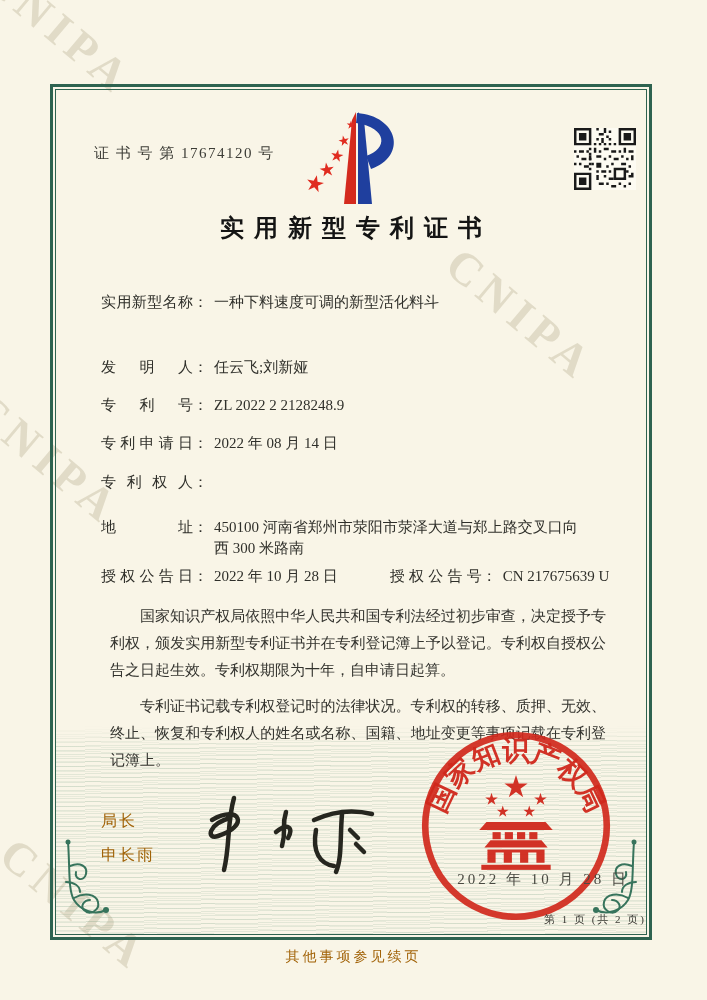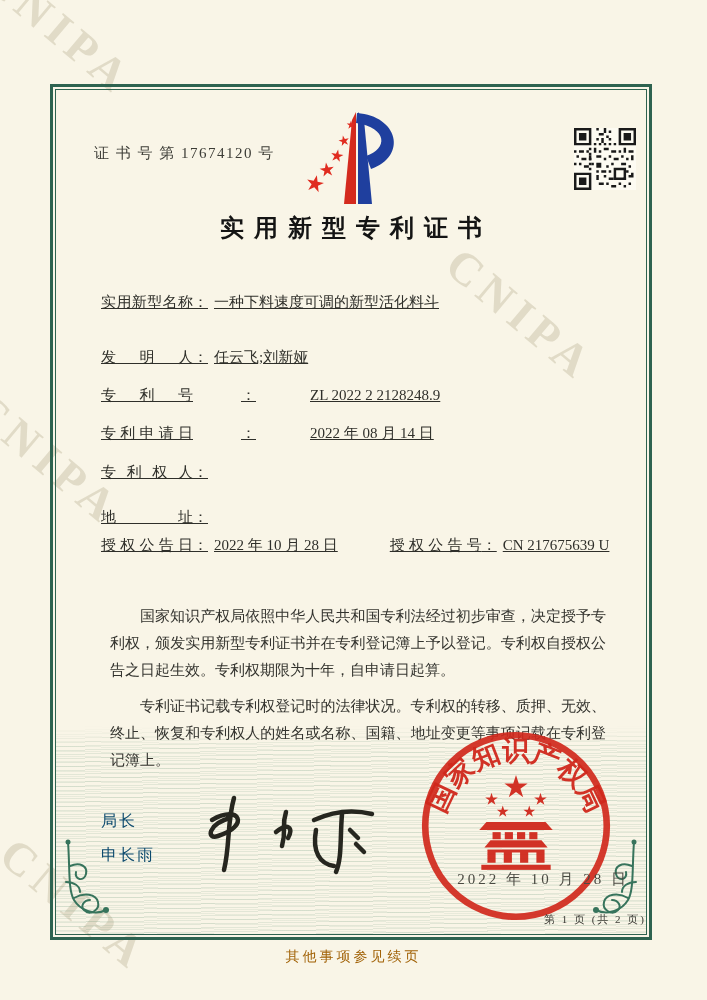--- a/index.html
+++ b/index.html
@@ -33,30 +33,30 @@
   }
   .cert-no{position:absolute;left:38px;top:26px;font-size:15px;letter-spacing:1.5px;color:#3c3c36;margin-top:28px;}
   .logo{position:absolute;left:238px;top:18px;width:130px;height:100px;}
   .qr{position:absolute;left:518px;top:38px;width:62px;height:62px;}
   .cert-title{
     position:absolute;left:0;right:0;top:122px;text-align:center;
     font-size:24px;font-weight:bold;letter-spacing:10px;padding-left:10px;
     color:#141414;
   }
   .fields{position:absolute;left:45px;top:202px;width:520px;font-size:15px;line-height:21px;color:#2f2f2a;}
-  .frow{display:flex;align-items:flex-start;text-decoration:underline;}
+  .frow{display:flex;align-items:flex-start;}
   .flabel{display:inline-block;width:92px;text-align:justify;text-align-last:justify;flex:none;}
   .fcolon{flex:none;margin-right:6px;}
   .fvalue{flex:1;}
-  .m-lg{margin-top:34px;} .m-md{margin-top:17px;gap:48px;} .m-md2{margin-top:18px;} .m-ad{margin-top:24px;} .m-gr{margin-top:7px;}
+  .m-lg{margin-top:44px;} .m-md{margin-top:17px;} .m-md2{margin-top:18px;} .m-ad{margin-top:24px;} .m-gr{margin-top:7px;}
   .grant-row{display:flex;}
   .grant-pair2{margin-left:52px;display:flex;}
   .paras{position:absolute;left:45px;top:504px;width:514px;font-size:15px;line-height:27px;color:#33332e;text-align:justify;}
   .paras p{margin:9px;text-indent:2em;}
-  .sig-block{position:absolute;left:45px;top:714px;font-size:16px;color:#0c4a6e;line-height:34px;letter-spacing:2px;}
+  .sig-block{position:absolute;left:45px;top:714px;font-size:16px;color:#a16207;line-height:34px;letter-spacing:2px;}
   .sig-svg{position:absolute;left:138px;top:694px;width:200px;height:100px;}
   .seal-svg{position:absolute;left:358px;top:634px;width:204px;height:204px;}
   .seal-date{
     position:absolute;left:372px;top:780px;width:230px;text-align:center;
     font-size:15px;letter-spacing:3px;color:#4a4a42;z-index:5;
   }
   .page-number{position:absolute;left:0;right:0;top:822px;text-align:right;font-size:11px;letter-spacing:2px;color:#3b3b35;}
   .flourish{position:absolute;width:70px;height:90px;}
   .flourish.left{left:4px;bottom:6px;}
   .flourish.right{right:4px;bottom:6px;transform:scaleX(-1);}
@@ -154,20 +154,21 @@
             <span class="fcolon">：</span>
           <span class="fvalue">2022 年 08 月 14 日</span>
         </div>
         <div class="frow m-md2">
           <span class="flabel">专利权人</span>
             <span class="fcolon">：</span>
         </div>
         <div class="frow m-ad">
           <span class="flabel">地址</span>
             <span class="fcolon">：</span>
+          <span class="fvalue"><span>450100 河南省郑州市荥阳市荥泽大道与郑上路交叉口向</span><br><span>西 300 米路南</span></span>
         </div>
         <div class="frow grant-row m-gr">
           <span class="flabel">授权公告日</span>
             <span class="fcolon">：</span>
           <span>2022 年 10 月 28 日</span>
           <span class="grant-pair2">
               <span class="flabel">授权公告号</span>
               <span class="fcolon">：</span>
           <span>CN 217675639 U</span>
             </span>

